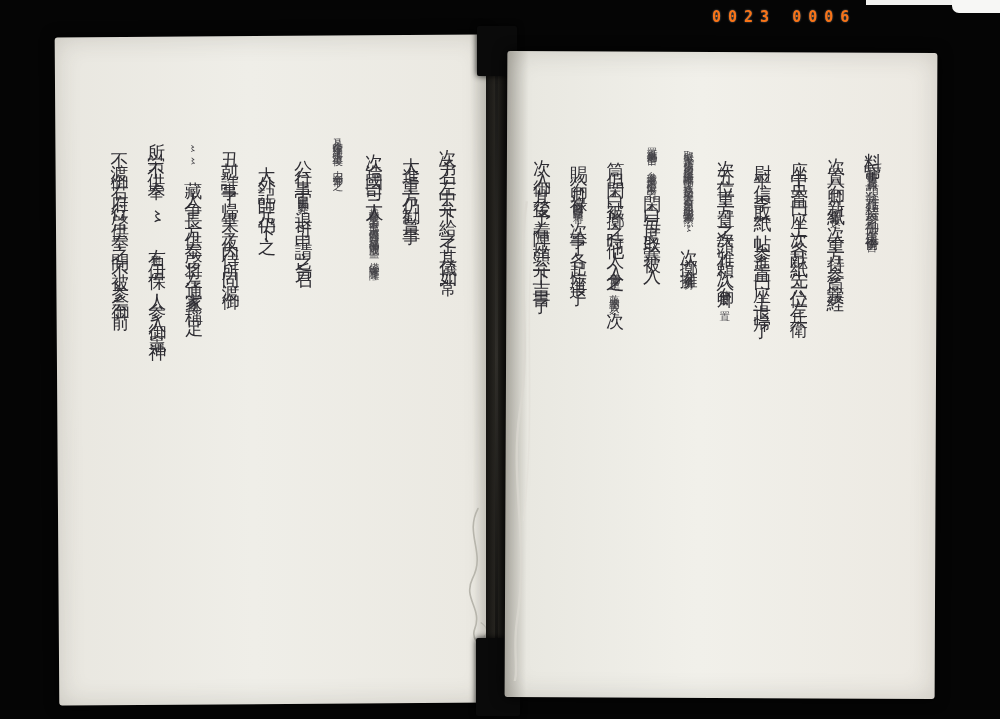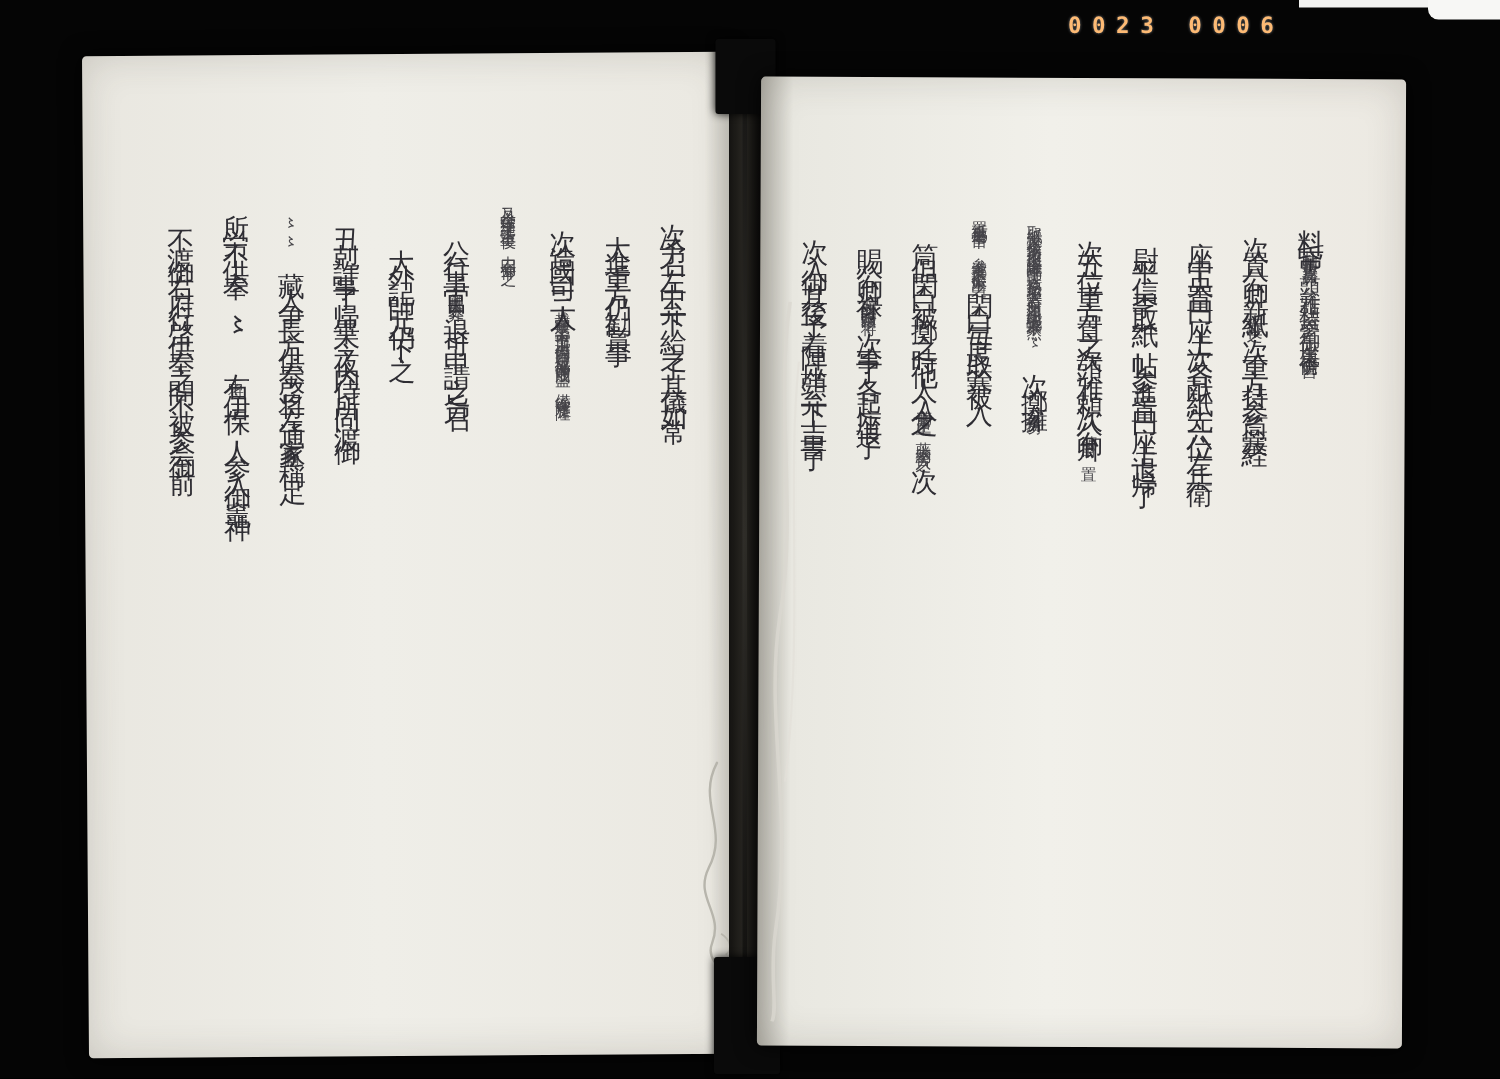--- a/index.html
+++ b/index.html
@@ -7,21 +7,21 @@
     position:relative;width:1000px;height:719px;overflow:hidden;
     background:#050505;
     font-family:"DejaVu Sans",sans-serif;
   }
   
   .edge-sliver{position:absolute;top:0;left:866px;width:134px;height:5px;background:#f2f2f0;}
   .edge-corner{position:absolute;top:0;left:952px;width:48px;height:13px;background:#f7f7f5;border-bottom-left-radius:7px;}
   
   .stamp{
     position:absolute;top:8px;left:712px;width:170px;
-    color:#fdba74;font-family:"DejaVu Sans Mono",monospace;
+    color:#f97316;font-family:"DejaVu Sans Mono",monospace;
     font-size:15px;font-weight:bold;letter-spacing:7px;
     text-shadow:0 0 2px rgba(255,255,255,.45);
   }
   
   .page{
     position:absolute;overflow:hidden;border-radius:3px;
     box-shadow:0 0 14px rgba(0,0,0,.9), inset 0 0 26px rgba(60,55,45,.18);
   }
   .page-left{
     left:57px;top:36px;width:432px;height:668px;

